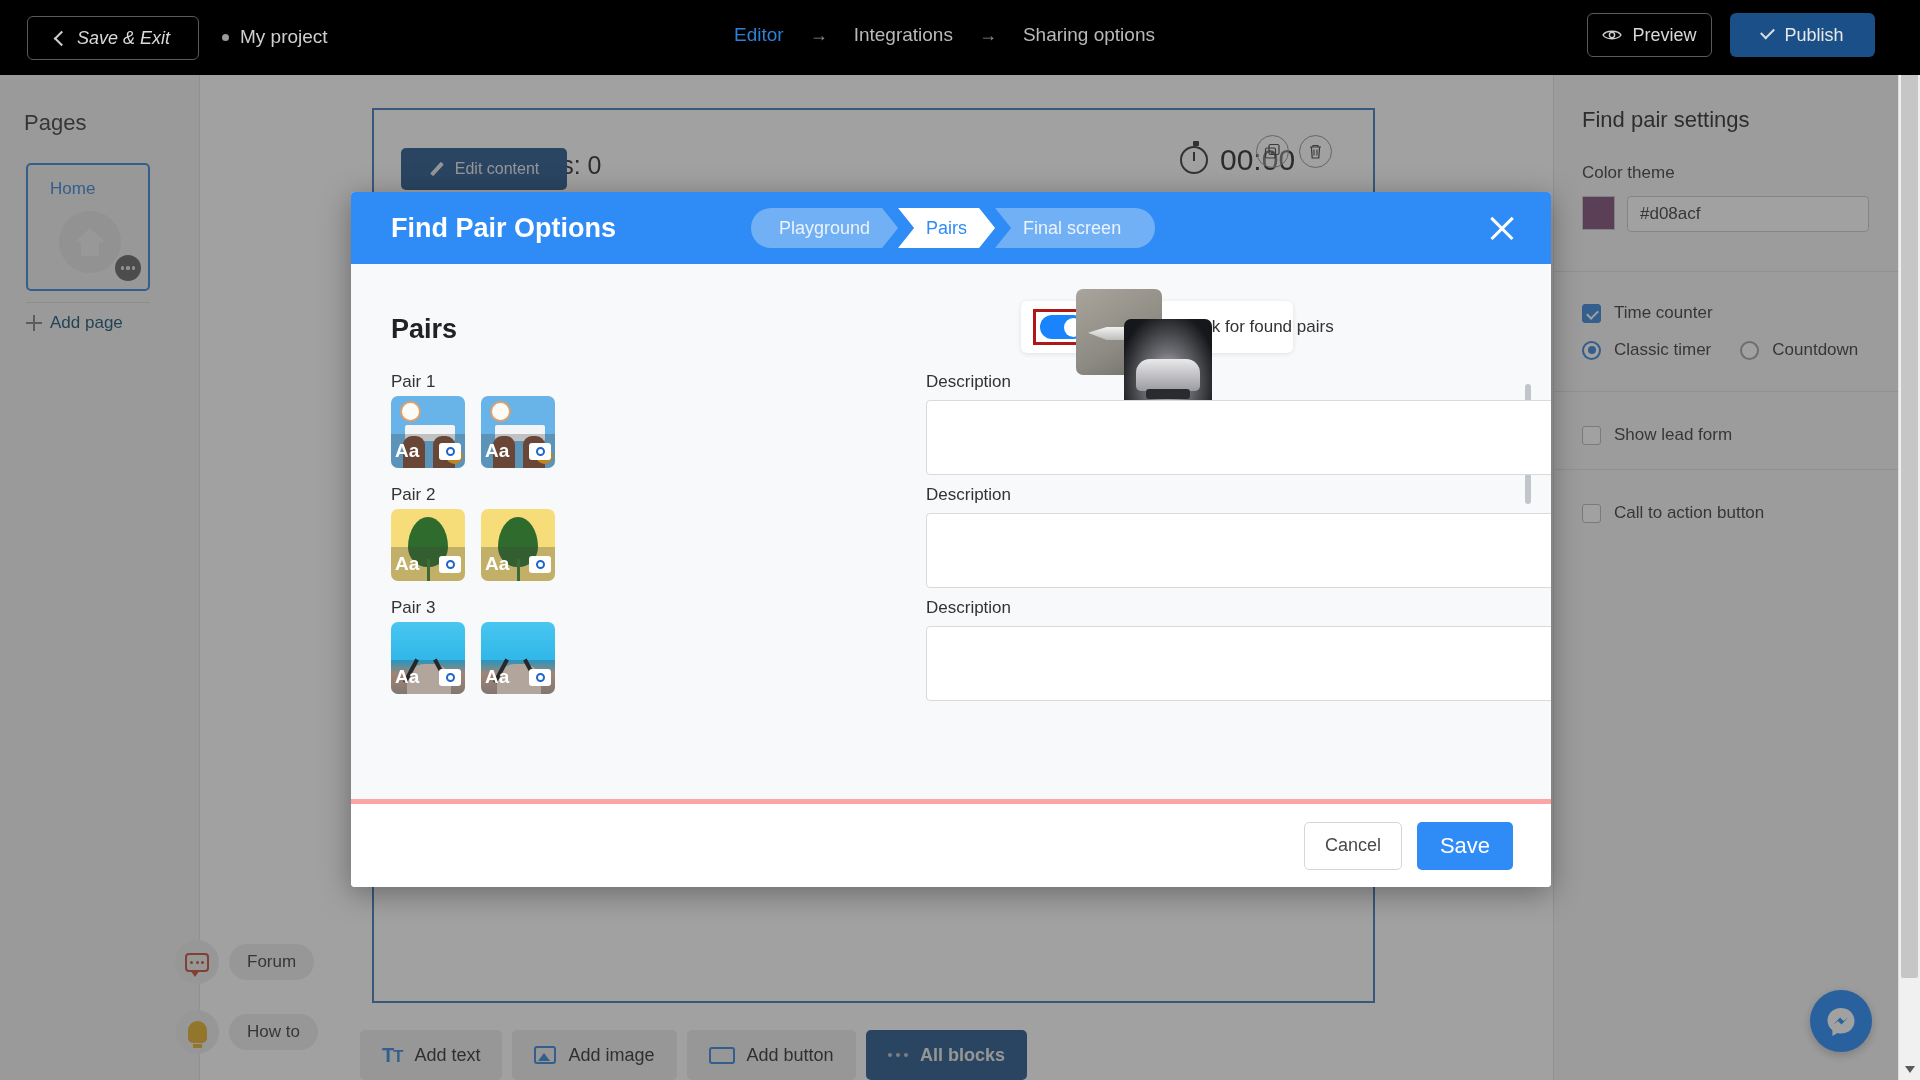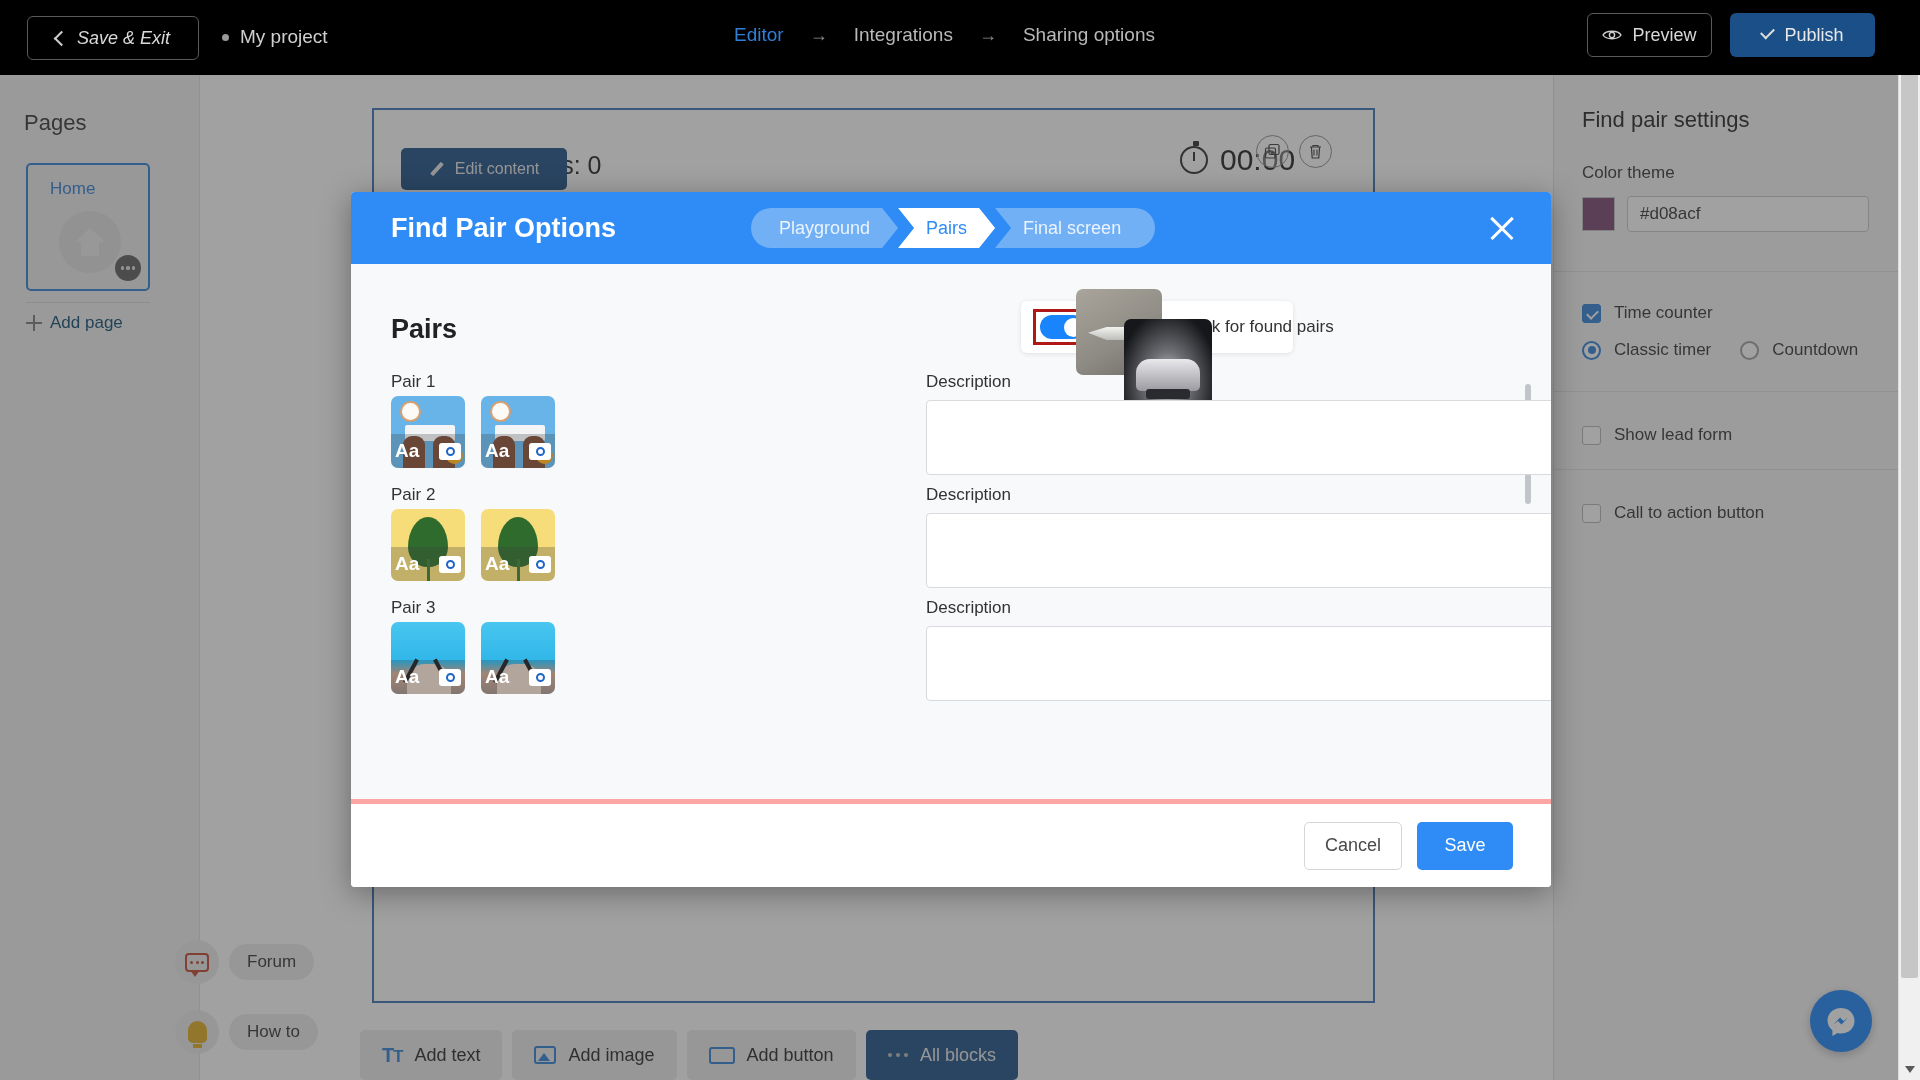--- a/index.html
+++ b/index.html
@@ -117,21 +117,21 @@
   .gc-top { position:absolute; left:0; top:0; width:100%; height:38%;
      background: radial-gradient(ellipse at 40% 80%, #e8e0d0 0%, #dccfb8 45%, #8c4a7d 70%); }
   .gc-stick { position:absolute; left: 60%; top: 12%; width: 16px; height: 120px; background: #b88a4e;
      transform: rotate(18deg); border-radius: 3px;}
   .gc-drop1 { position:absolute; left: 28%; top: 50%; width: 18px; height: 26px; background:#e6e1cd; border-radius: 50%;}
   .gc-drop2 { position:absolute; left: 28%; top: 64%; width: 13px; height: 22px; background:#e6e1cd; border-radius: 50%;}
 
   .bottom-toolbar { position: absolute; left: 160px; top: 955px; display: flex; gap: 10px; }
   .tb-btn { height: 50px; border-radius: 5px; background: #ebebeb; color: #262626; font-size: 18px;
      display:flex; align-items:center; justify-content:center; gap: 12px; padding: 0 22px; cursor: pointer; }
-  .tb-btn.primary { background: #1b4f87; color: #e9e9e9; }
+  .tb-btn.primary { background: #1b4f87; color: #e9e9e9; font-weight: bold; }
   .ico-tt { color:#2f7fd6; font-weight: bold; font-size: 20px; letter-spacing:-1px; }
   .ico-img { width: 22px; height: 18px; border: 2px solid #2f7fd6; border-radius: 3px; position: relative; }
   .ico-img::after { content:""; position:absolute; left:2px; bottom:1px; width:0; height:0;
      border-left: 6px solid transparent; border-right: 6px solid transparent; border-bottom: 8px solid #2f7fd6;}
   .ico-btn { width: 26px; height: 17px; border: 2px solid #2f7fd6; border-radius: 3px; position: relative;}
   .ico-dots { display:flex; gap: 3.5px; }
   .ico-dots i { width: 4.5px; height: 4.5px; border-radius:50%; background:#bdbdbd; display:block;}
 
   
   .helper { position: absolute; display:flex; align-items:center; gap: 10px; cursor: pointer; }
@@ -146,21 +146,21 @@
      border-left:5px solid transparent; border-right:5px solid transparent; border-top:7px solid #c0462f;}
   .bulb-ico { width: 19px; height: 22px; border-radius: 10px 10px 5px 5px; background: #e0ac1e; position: relative;}
   .bulb-ico::after { content:""; position:absolute; left:5px; bottom:-5px; width:9px; height:4px; background:#e0ac1e;}
 
   
   .rightpanel { position: absolute; right: 22px; top: 75px; width: 345px; height: 1005px;
      background: #f6f6f6; border-left: 1px solid #e1e1e1; }
   .rp-title { position: absolute; left: 28px; top: 32px; font-size: 22px; color: #222; }
   .rp-section { position: absolute; left: 0; width: 345px; }
   .rp-label { font-size: 17px; color: #333; }
-  .color-row { display: flex; align-items: center; gap: 12px; margin-top: 13px; }
+  .color-row { display: flex; align-items: flex-start; gap: 12px; margin-top: 13px; }
   .color-swatch { width: 33px; height: 34px; background: #7a4470; border: 1px solid #c3c3c3; cursor: pointer; }
   .color-input { width: 242px; height: 36px; border: 1px solid #c9c9c9; border-radius: 4px; background: #ffffff;
      font-size: 17px; color: #333; padding: 0 12px; font-family: "Liberation Sans", sans-serif; }
   .rp-divider { position: absolute; left: 0; width: 345px; height: 1px; background: #e0e0e0; }
   .chk-row { display:flex; align-items:center; gap: 13px; cursor: pointer; }
   .chk { width: 19px; height: 19px; border-radius: 3px; background: #ffffff; border: 1px solid #b4b4b4; }
   .chk.on { background: #2f7fd6; border-color: #2f7fd6; position: relative; }
   .chk.on::after { content:""; position:absolute; left:4px; top:5px; width:9px; height:5px;
      border-left:2px solid #fff; border-bottom:2px solid #fff; transform: rotate(-45deg); }
   .rad-row { display:flex; align-items:center; gap: 13px; margin-top: 17px; }
@@ -256,21 +256,21 @@
   .desc-wrap { position: absolute; left: 575px; top: 0; }
   .desc-label { font-size: 17px; color: #333; }
   .desc-box { margin-top: 8px; width: 718px; height: 75px; background:#fff; border:1px solid #d8dade; border-radius:4px; cursor: text;}
   .pairs-sb { position: absolute; right: 20px; top: 12px; width: 6px; height: 120px; background: #c2c5ca; border-radius: 3px; cursor: pointer;}
 
   .modal-footer { height: 88px; background:#fff; border-top: 5px solid #fca5a5; border-radius: 0 0 4px 4px;
      display:flex; align-items:center; justify-content:flex-end; gap: 15px; padding-right: 38px; }
   .btn-cancel { width: 98px; height: 48px; border:1px solid #d4d6da; border-radius: 5px; background:#fff;
      font-size: 18px; color:#4a4a4a; cursor:pointer; font-family:"Liberation Sans", sans-serif;}
   .btn-save { width: 96px; height: 48px; border:none; border-radius: 5px; background:#2f8bf5;
-     font-size: 18px; color:#fff; cursor:pointer; font-family:"Liberation Sans", sans-serif;}
+     font-size: 22px; color:#fff; cursor:pointer; font-family:"Liberation Sans", sans-serif;}
 </style>
 </head>
 <body>
 
 <div id="root">
 
   <div class="topbar">
     <div class="btn-save-exit">
       <span class="chev-left"></span>
       <span>Save &amp; Exit</span>

